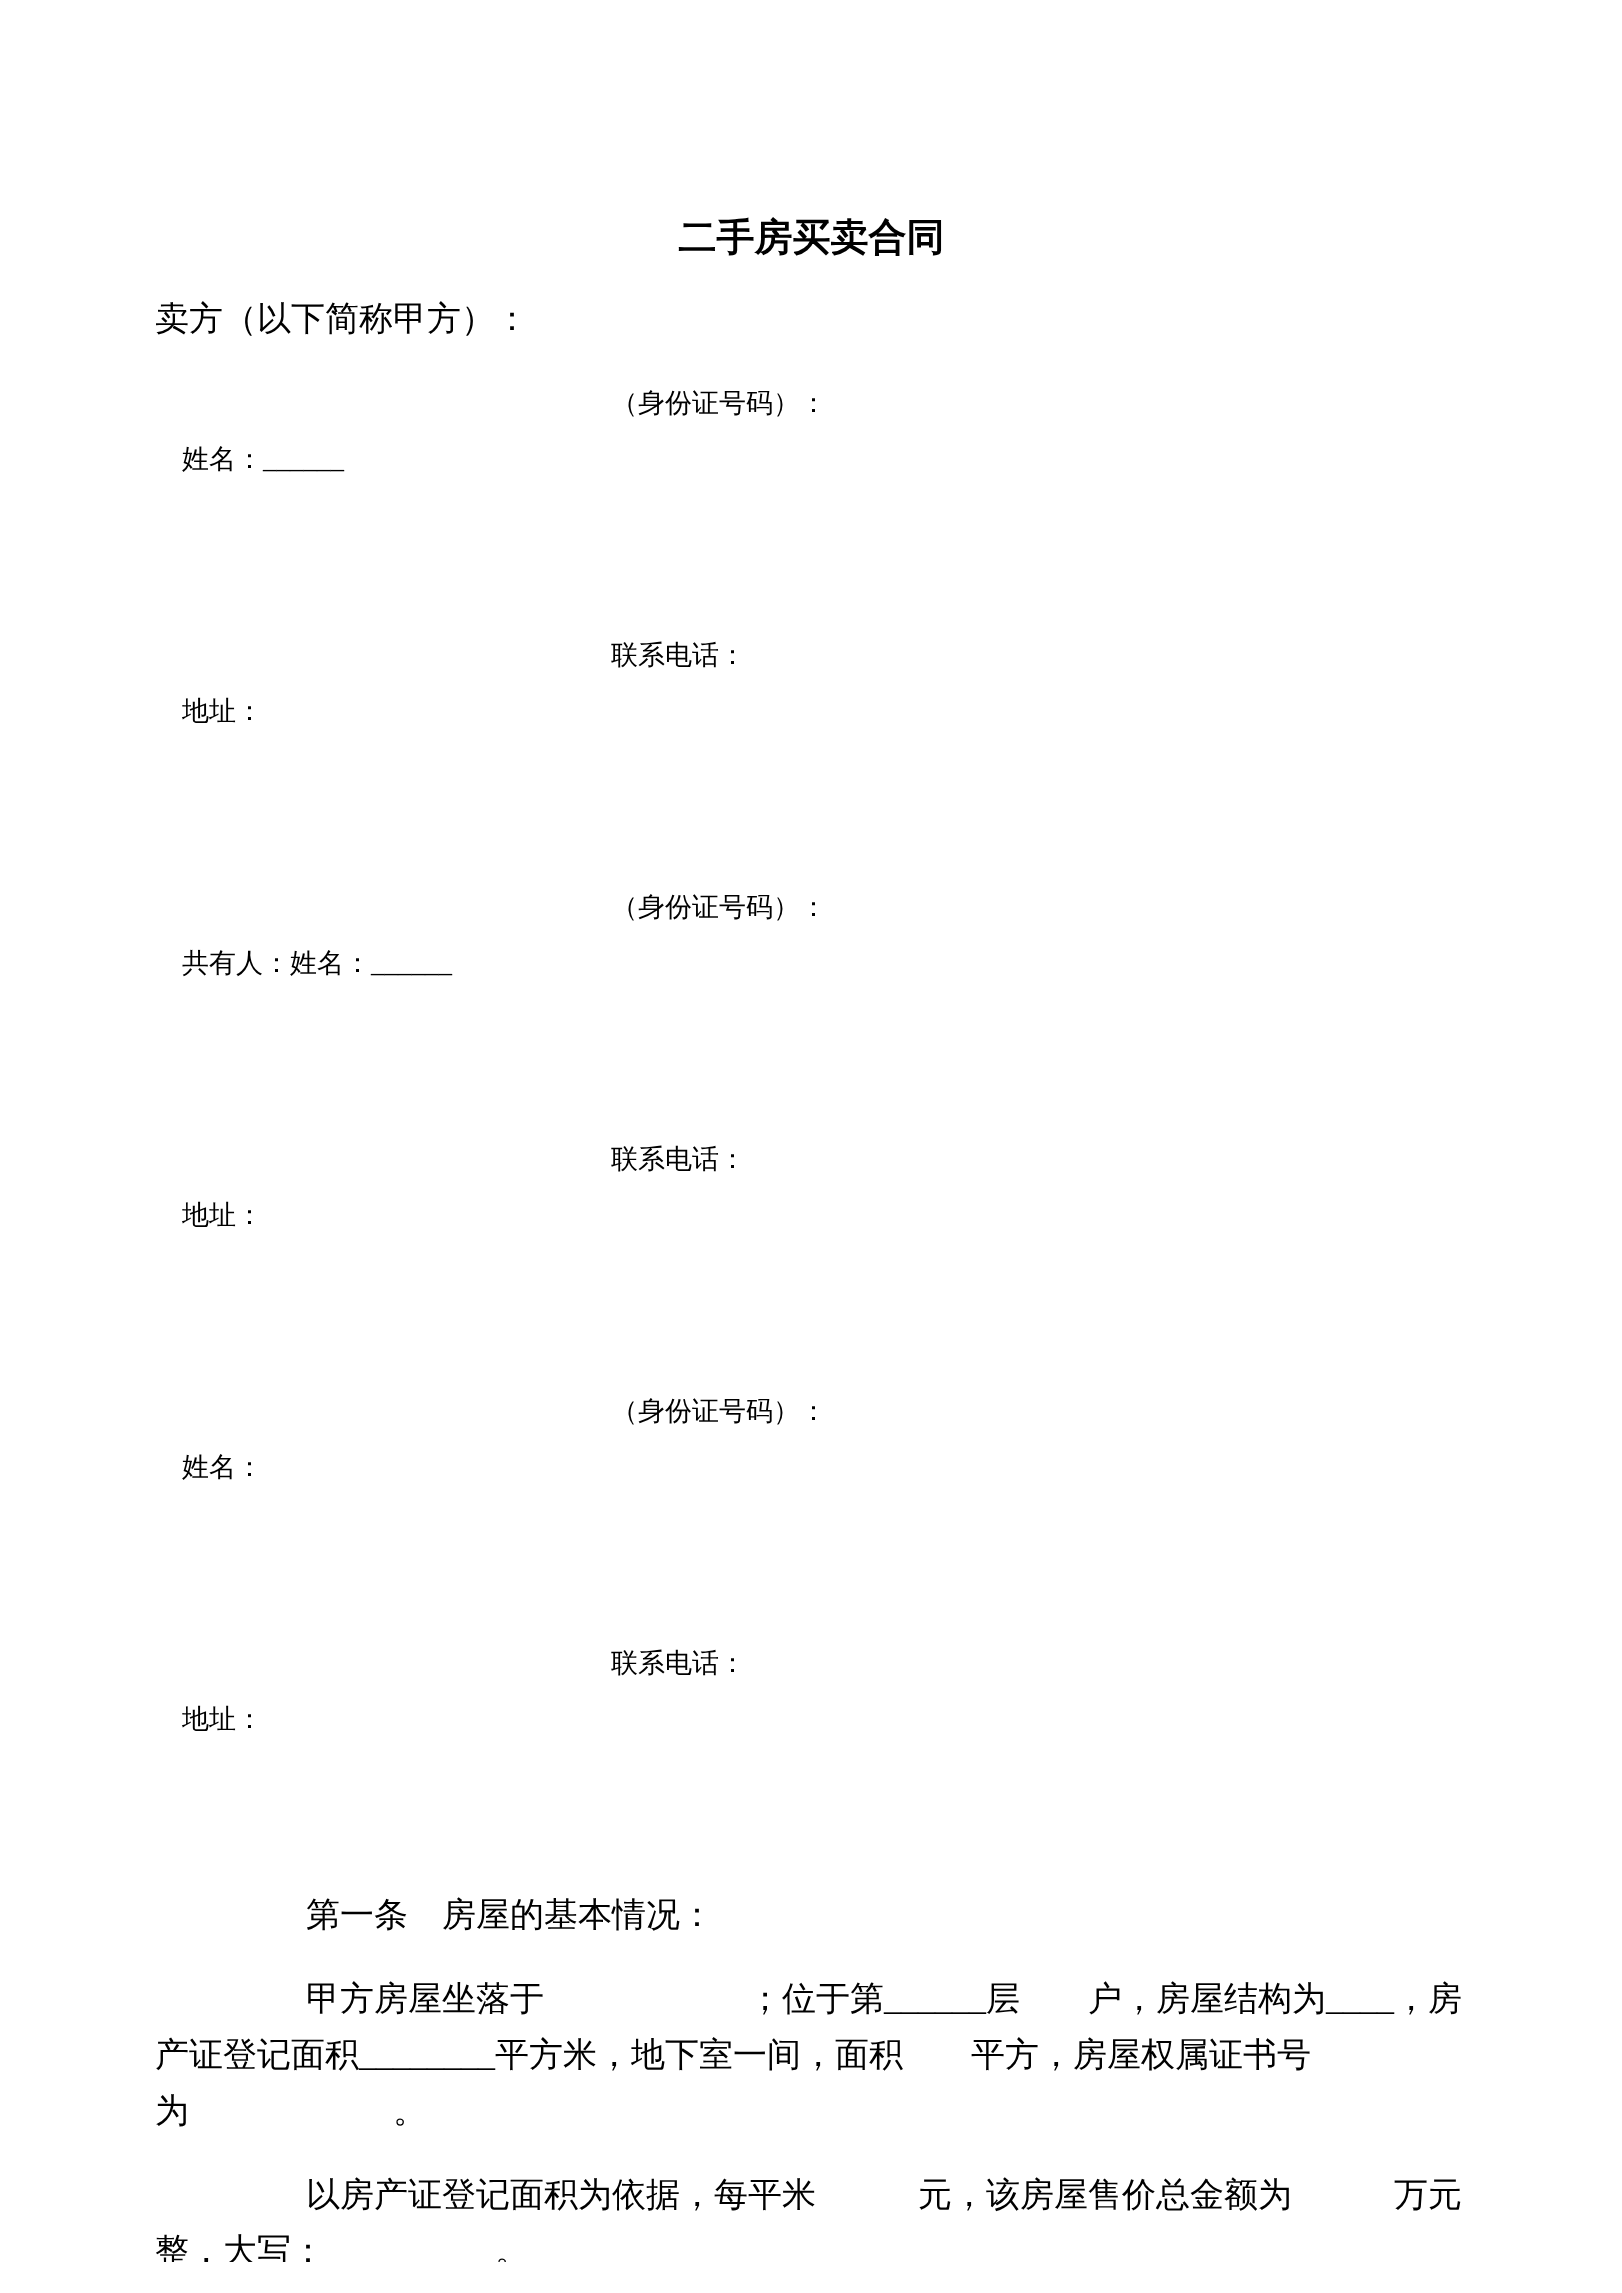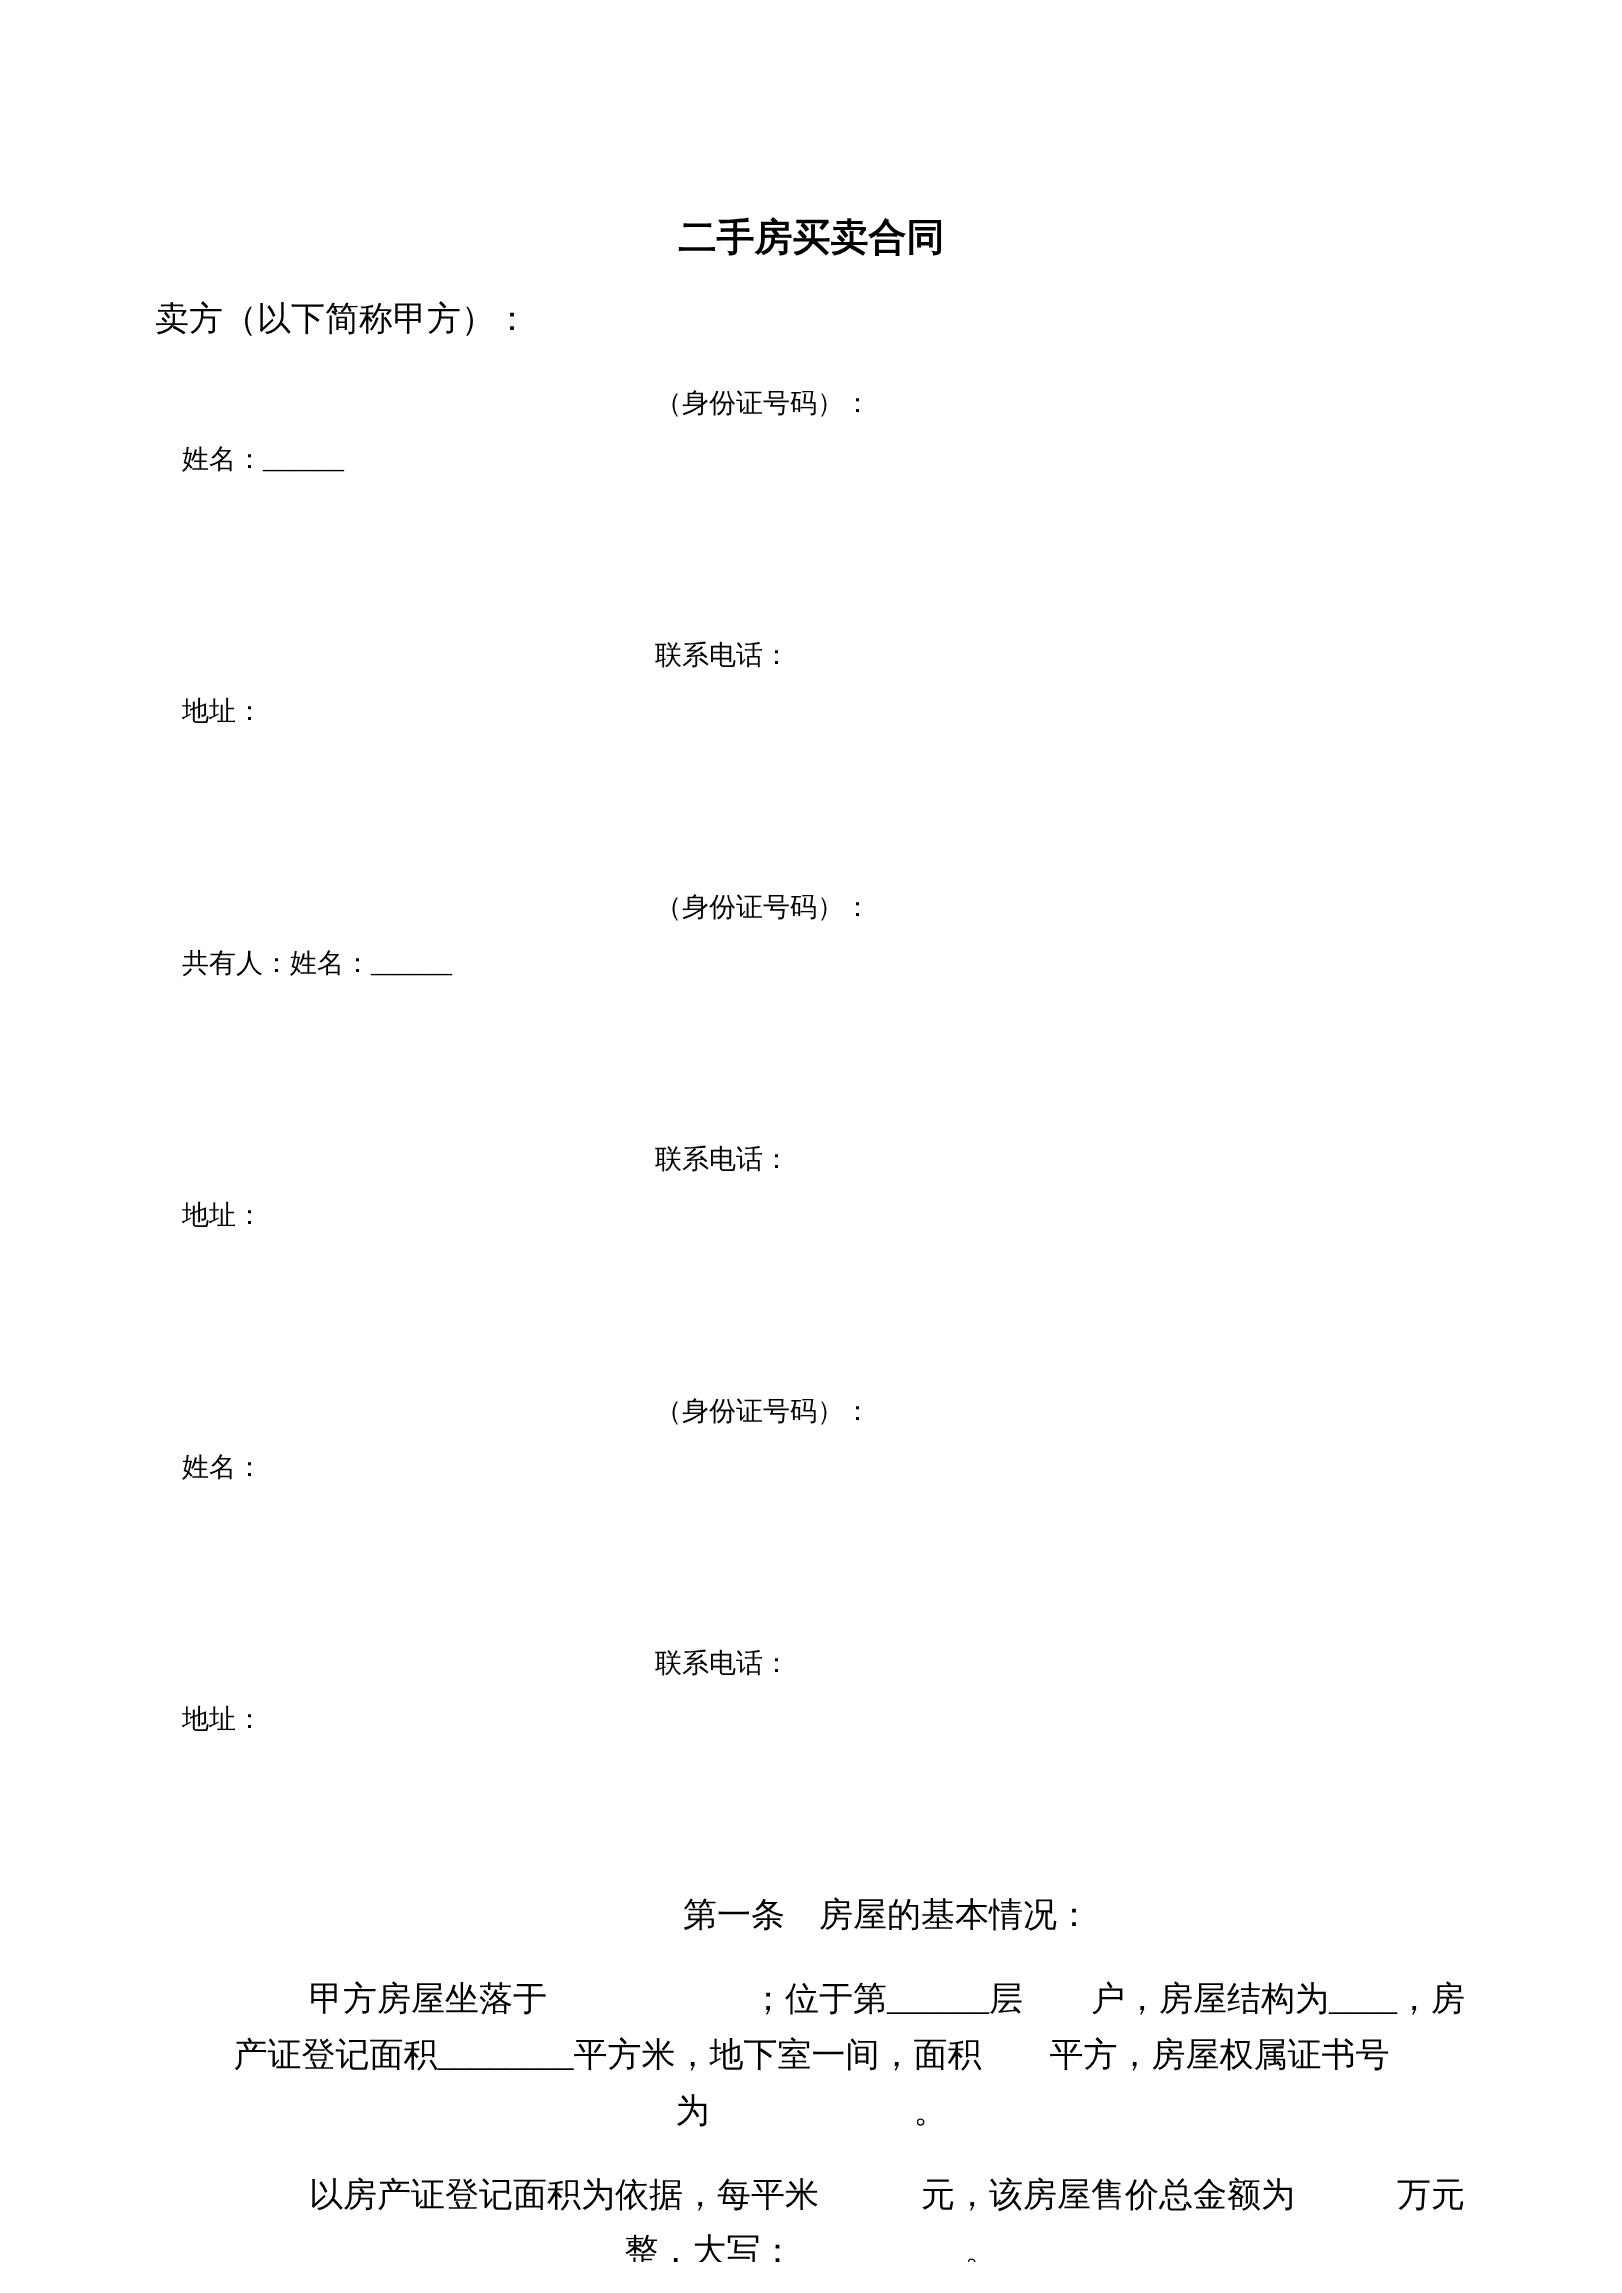--- a/index.html
+++ b/index.html
@@ -27,32 +27,31 @@
     white-space: pre-wrap;
   }
   .para {
     margin: 0 0 28px 0;
     font-size: 34px;
     line-height: 56px;
     white-space: pre-wrap;
   }
   .para.indent {
     text-indent: 151px;
-    text-align: center;
   }
   .cols {
     position: relative;
     margin: 0 0 28px 0;
     font-size: 27px;
     line-height: 56px;
     white-space: pre-wrap;
   }
   .cols .col-right {
     position: absolute;
-    left: 500px;
+    left: 456px;
     top: 0;
     white-space: pre-wrap;
   }
 </style>
 </head>
 <body>
 
 <div class="page">
 
   <h1 class="doc-title">二手房买卖合同</h1>

